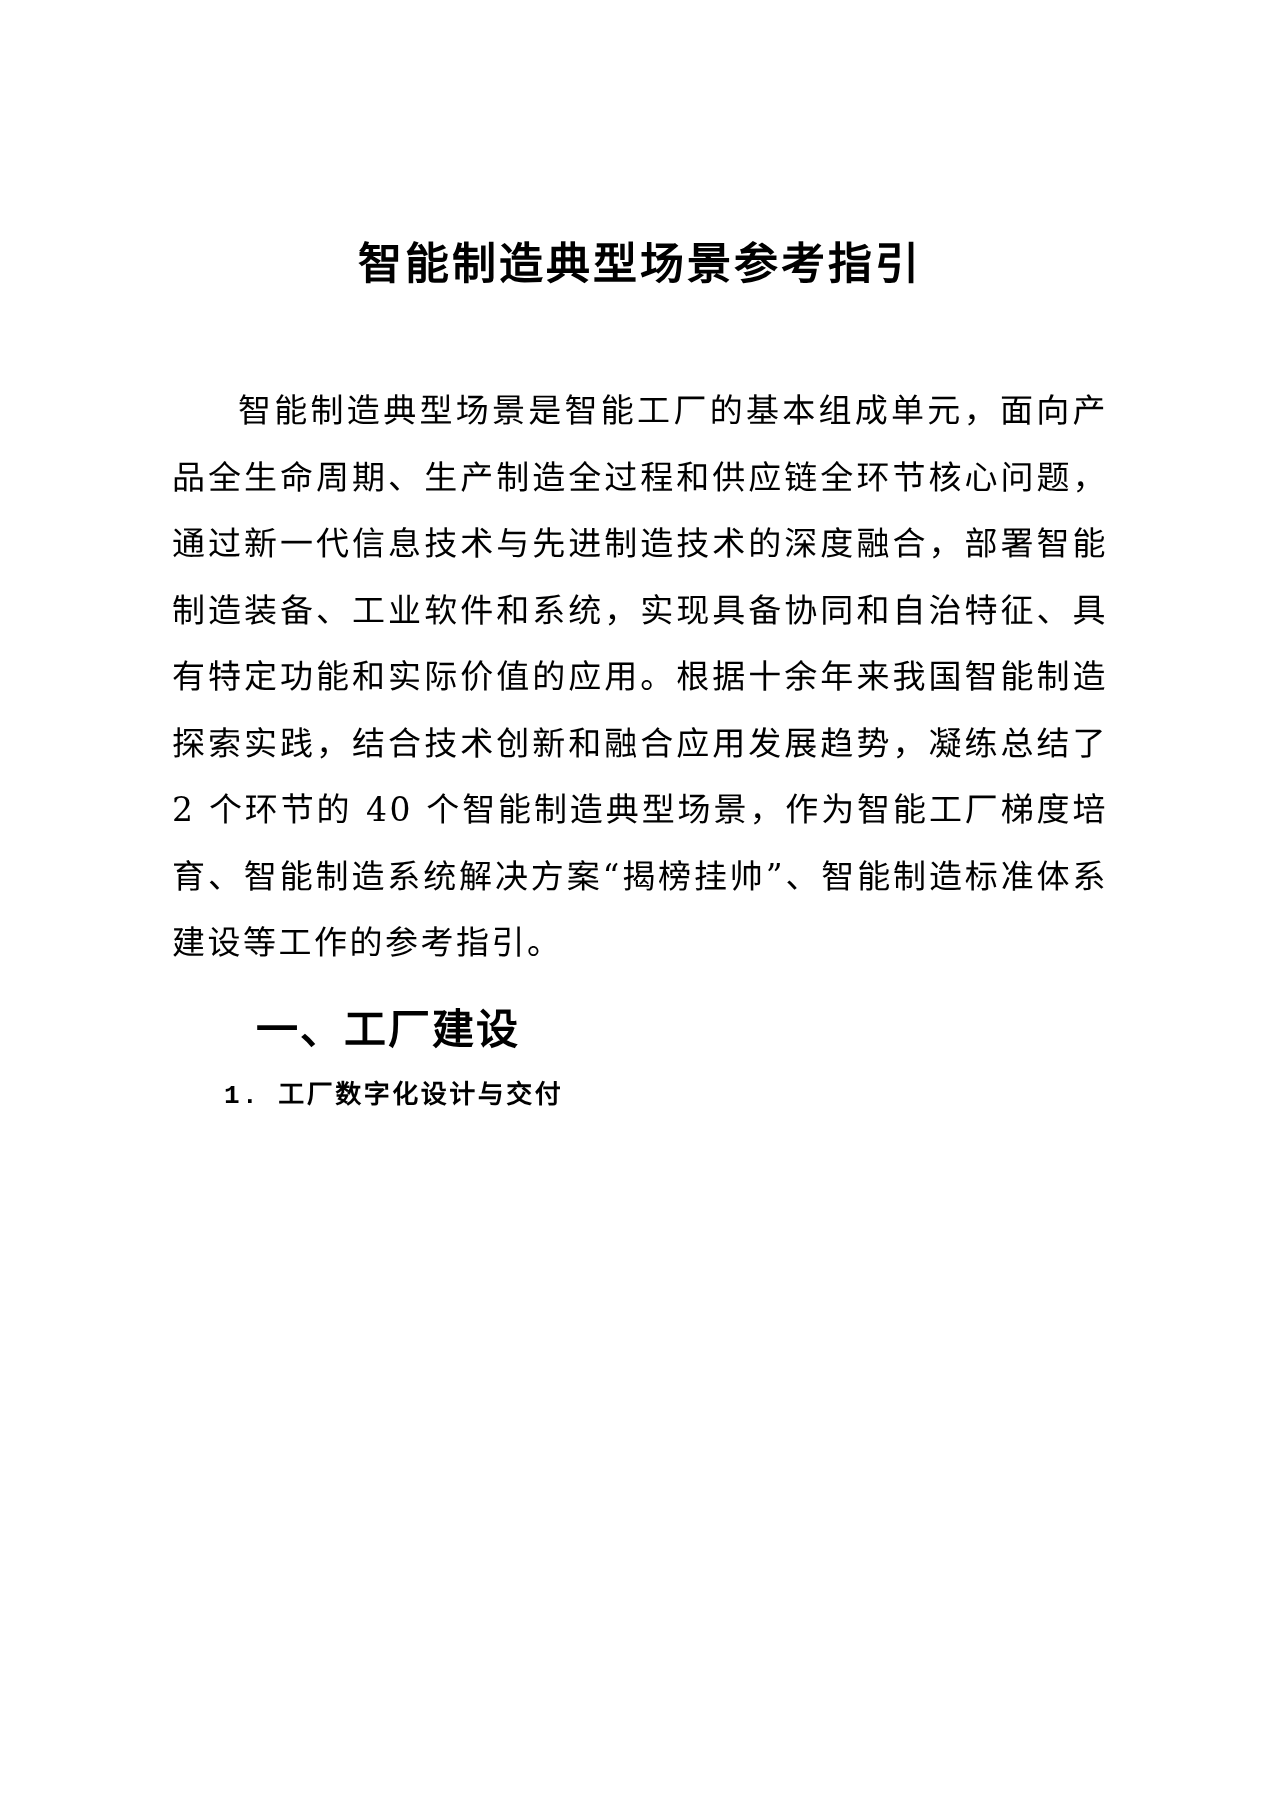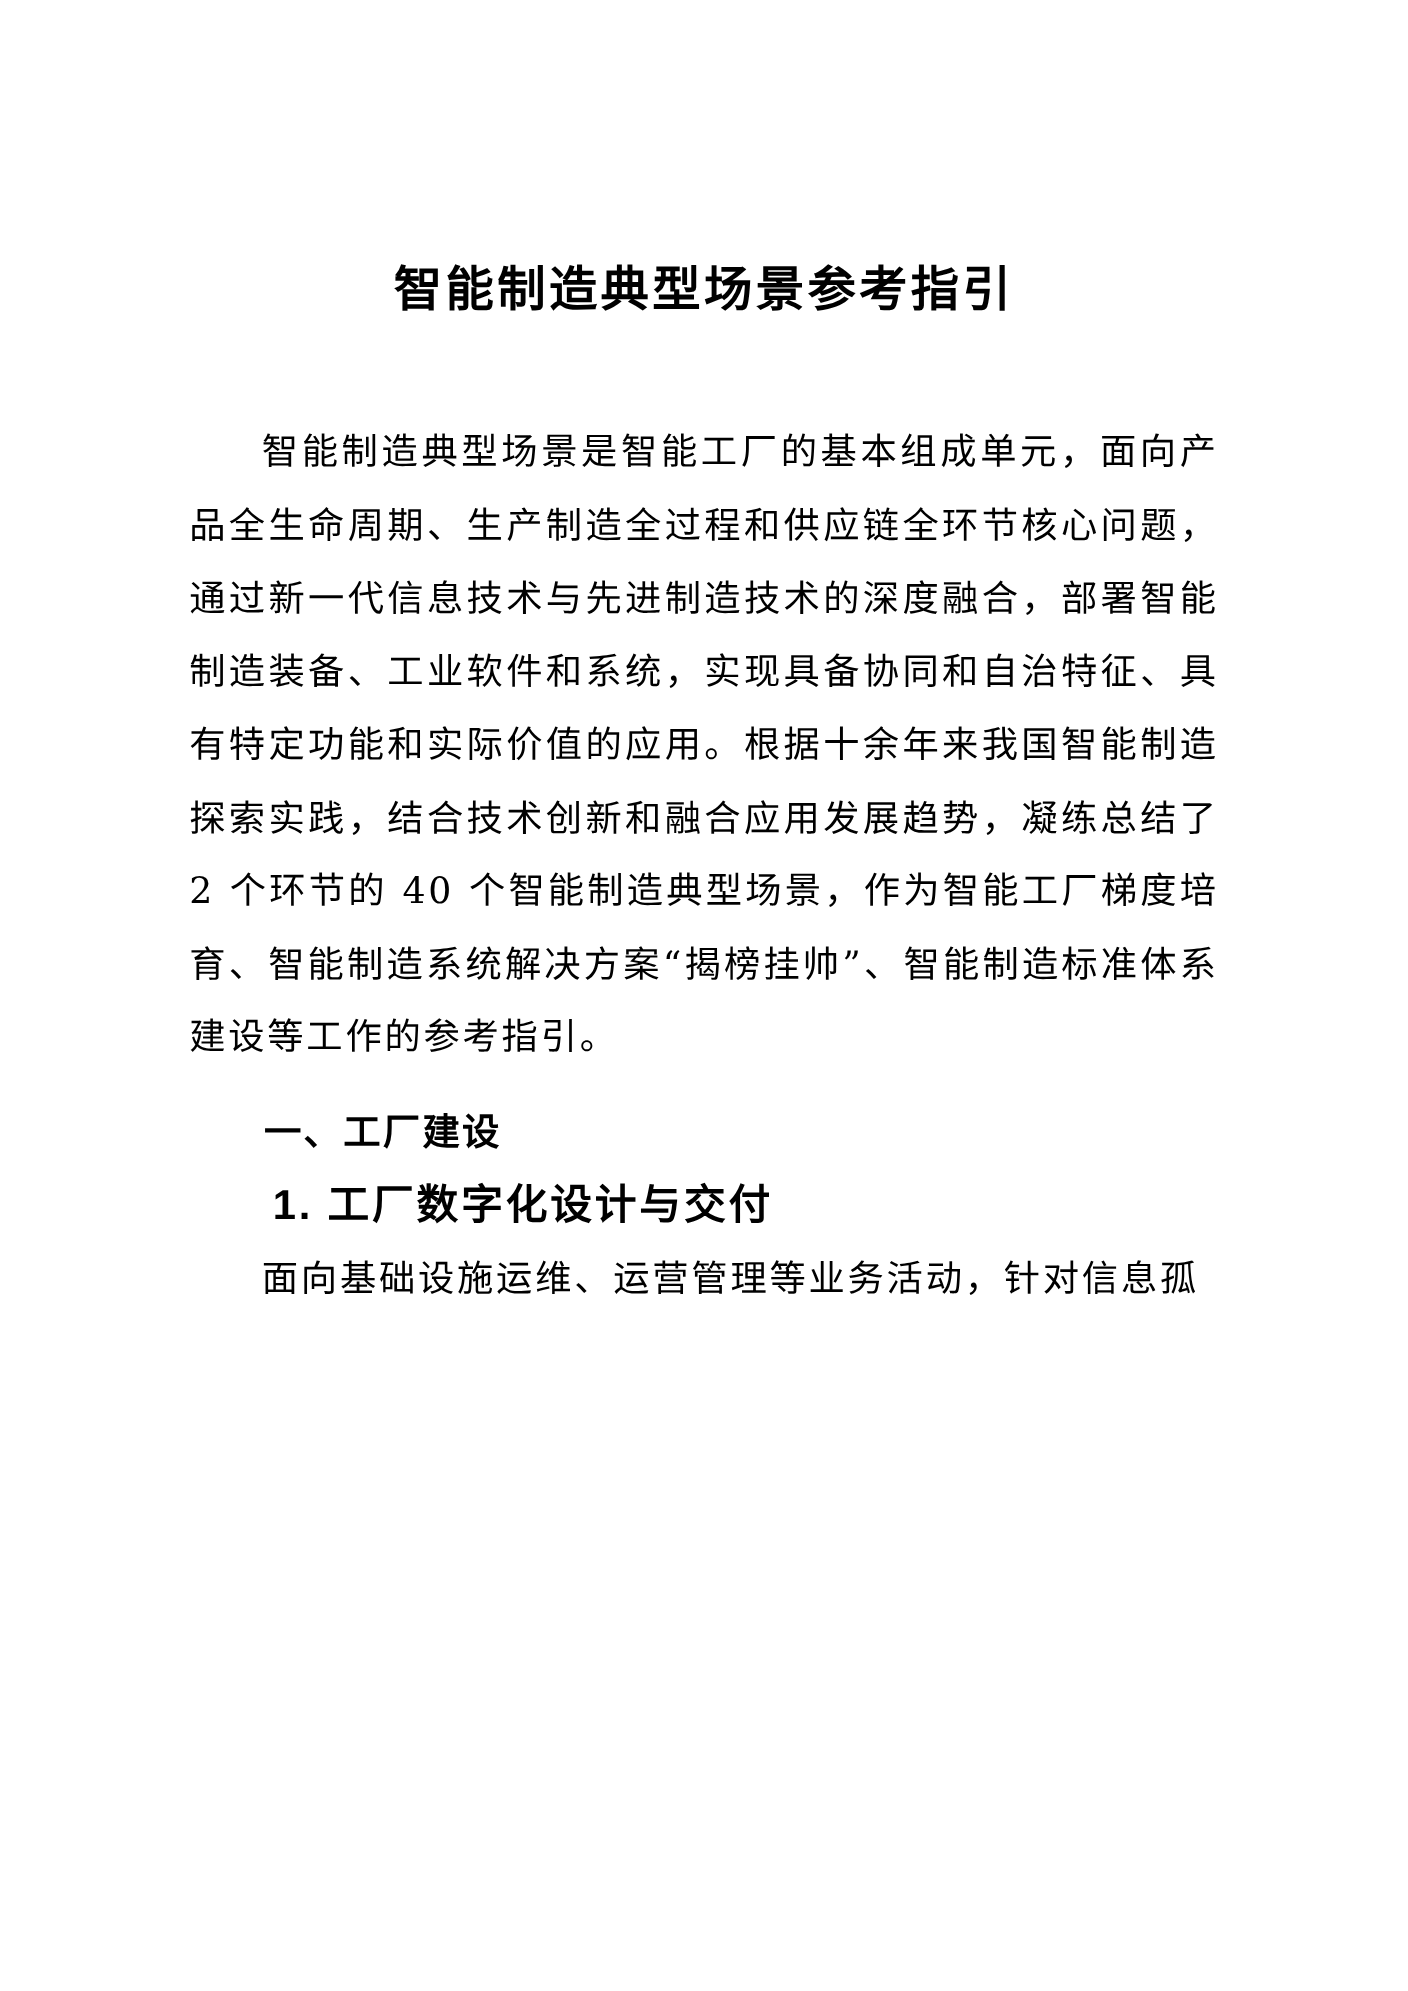--- a/index.html
+++ b/index.html
@@ -42,35 +42,35 @@
     letter-spacing: 2.5px;
     text-align: justify;
     text-indent: 2em;
     font-family: "DejaVu Serif", "Liberation Serif", serif;
   }
   .body-par.first {
     margin-top: 88px;
   }
   .section-heading {
     margin: 20px 0 0 0;
-    font-size: 34px;
+    font-size: 42px;
     line-height: 66.5px;
     font-weight: 700;
     text-indent: 2em;
     letter-spacing: 2px;
     font-family: "Liberation Sans", "DejaVu Sans", sans-serif;
   }
   .subsection-heading {
     margin: 0;
-    font-size: 38px;
+    font-size: 26px;
     line-height: 66.5px;
     font-weight: 700;
     text-indent: 2em;
     letter-spacing: 2.5px;
-    font-family: Liberation Sans, sans-serif;
+    font-family: Liberation Mono, monospace;
   }
   .page-number {
     position: absolute;
     left: 0;
     right: 0;
     top: 1676px;
     text-align: center;
     font-size: 24px;
     line-height: 30px;
     font-family: "DejaVu Serif", "Liberation Serif", serif;
@@ -86,18 +86,17 @@
 
 
     <p class="body-par first">智能制造典型场景是智能工厂的基本组成单元，面向产品全生命周期、生产制造全过程和供应链全环节核心问题，通过新一代信息技术与先进制造技术的深度融合，部署智能制造装备、工业软件和系统，实现具备协同和自治特征、具有特定功能和实际价值的应用。根据十余年来我国智能制造探索实践，结合技术创新和融合应用发展趋势，凝练总结了 2 个环节的 40 个智能制造典型场景，作为智能工厂梯度培育、智能制造系统解决方案“揭榜挂帅”、智能制造标准体系建设等工作的参考指引。</p>
 
     <h2 class="section-heading">一、工厂建设</h2>
 
     <h3 class="subsection-heading">1. 工厂数字化设计与交付</h3>
 
 
 
-    <p class="body-par">面向基础设施运维、运营管理等业务活动，针对信息孤</p>
 
   </div>
 
   <div class="page-number">1</div>
 </div>
 
 </body></html>

